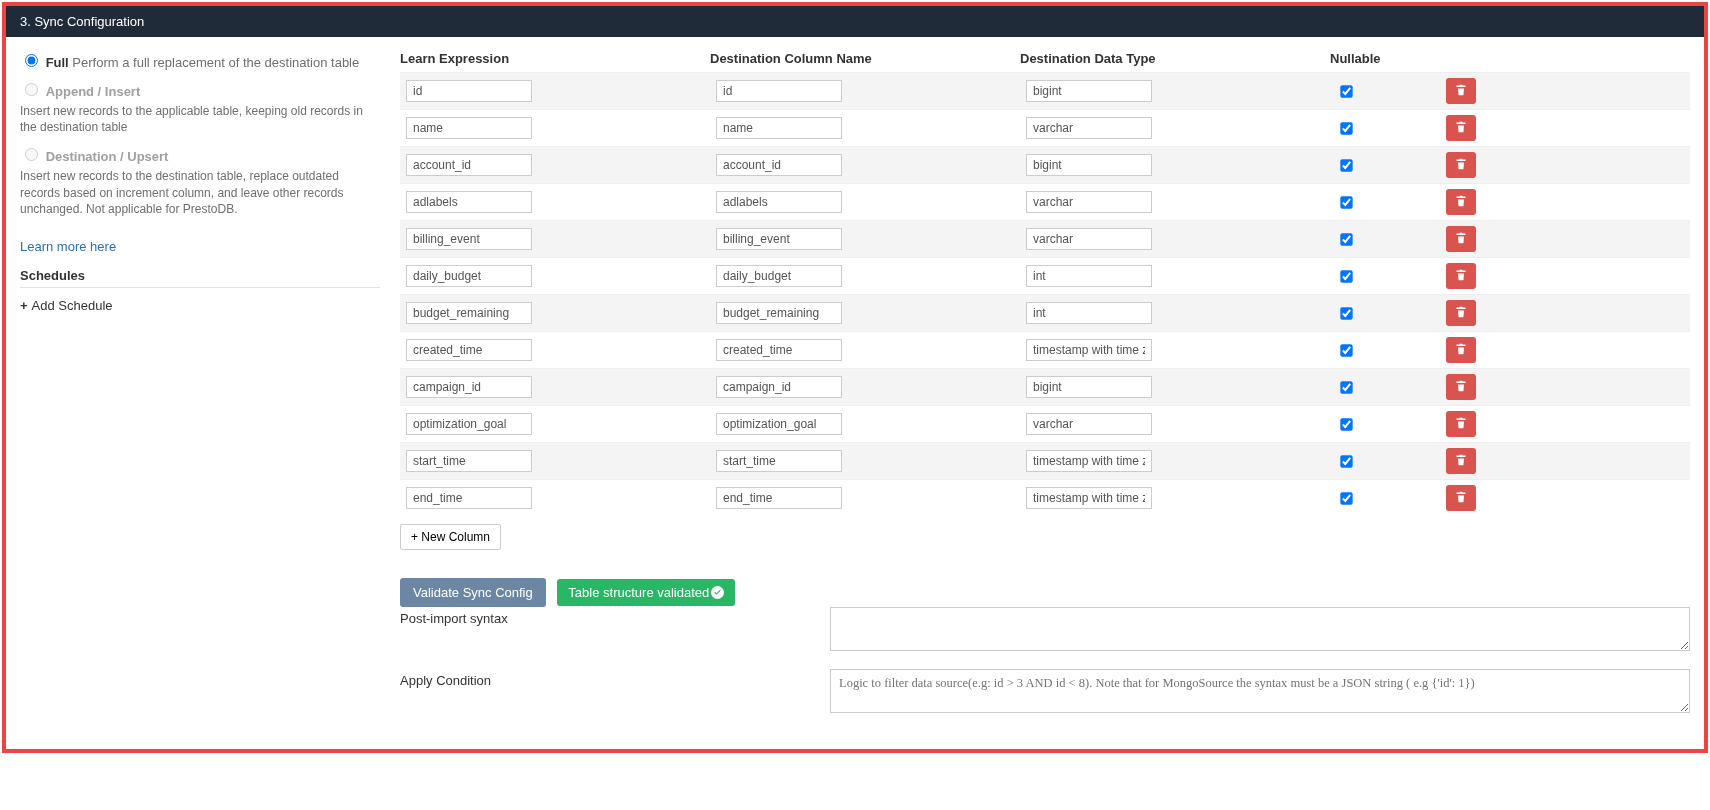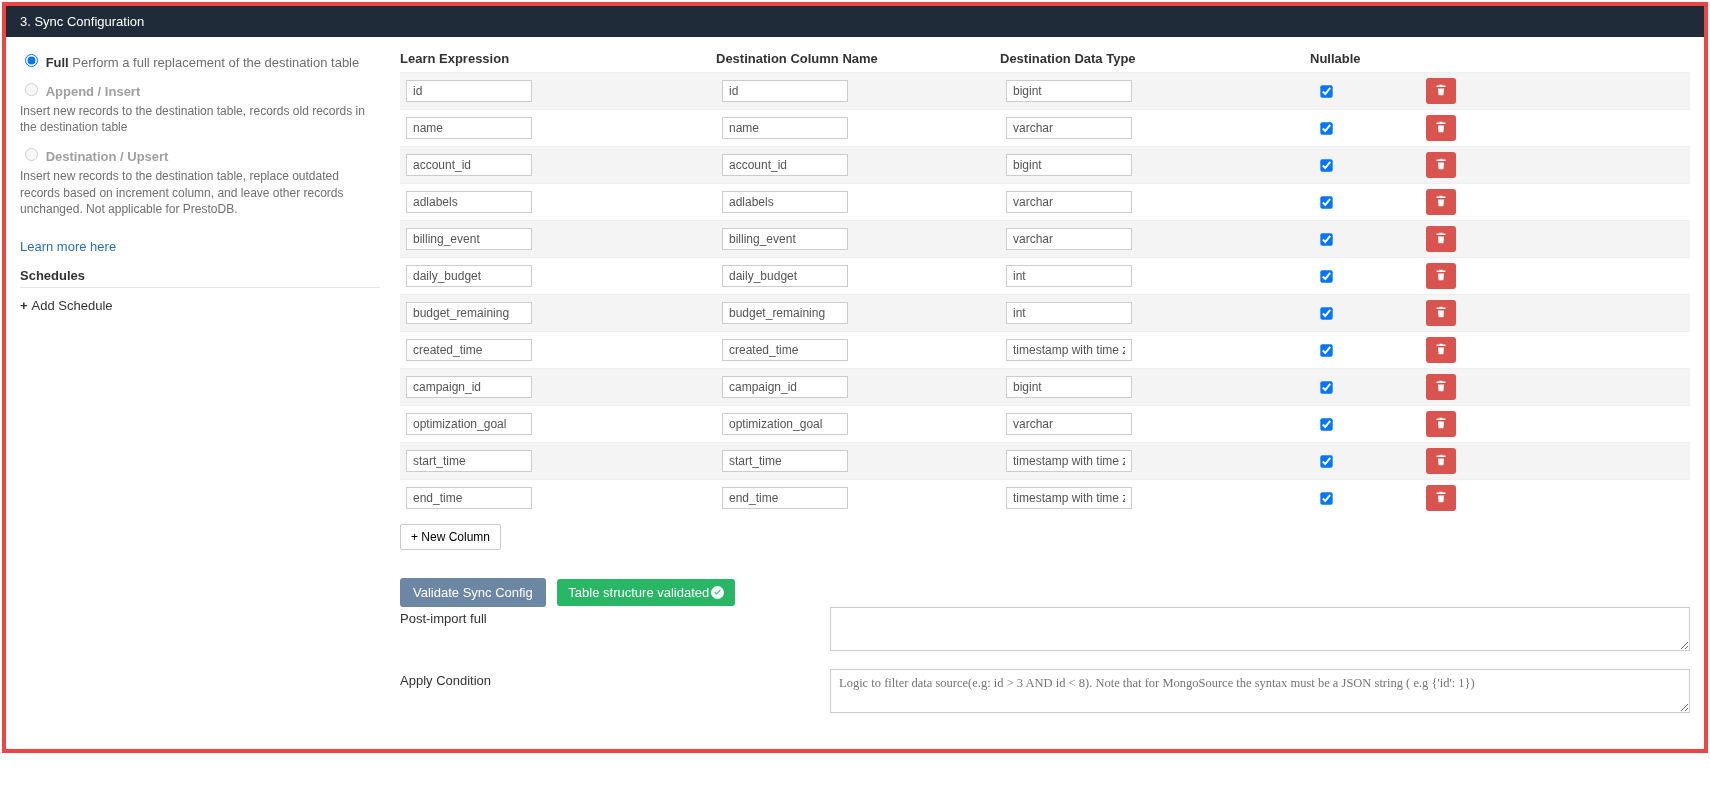--- a/index.html
+++ b/index.html
@@ -43,21 +43,21 @@
   hr { border:none; border-top:1px solid #e3e3e3; margin:4px 0 10px 0; }
   .add-sched { color:#333; cursor:pointer; font-size:13px; }
   .plus { font-weight:700; margin-right:4px; }
 
   .table-headers {
     display:flex;
     font-weight:700;
     padding: 0 0 6px 0;
   }
   .col-src { width: 310px; }
-  .col-dst { width: 284px; margin-left: 6px; }
+  .col-dst { width: 310px; }
   .col-dtype { width: 310px; }
   .col-null { width: 110px; text-align:left; }
   .col-act { width: 80px; }
 
   .map-row {
     display:flex;
     align-items:center;
     padding: 5px 6px;
     border-top: 1px solid #eee;
   }
@@ -147,21 +147,21 @@
       <div class="radio-row">
         <input type="radio" name="mode" checked="" style="">
         <span class="bold">Full</span>
         <span class="muted">Perform a full replacement of the destination table</span>
       </div>
 
       <div class="radio-row disabled" style="margin-top:10px;">
         <input type="radio" name="mode" disabled="" style="">
         <span class="bold">Append / Insert</span>
       </div>
-      <div class="desc">Insert new records to the destination table, records old records in the destination table</div>
+      <div class="desc">Insert new records to the applicable table, keeping old records in the destination table</div>
 
       <div class="radio-row disabled">
         <input type="radio" name="mode" disabled="" style="">
         <span class="bold">Destination / Upsert</span>
       </div>
       <div class="desc">Insert new records to the destination table, replace outdated records based on increment column, and leave other records unchanged. Not applicable for PrestoDB.</div>
 
       <span class="link">Learn more here</span>
 
       <div class="section-h">Schedules</div>
@@ -346,21 +346,21 @@
         <span class="badge-success">
           <span>Table structure validated</span>
           <svg viewBox="0 0 16 16">
               <path d="M8 0a8 8 0 100 16A8 8 0 008 0zm3.5 6.1l-4.2 4.2a.7.7 0 01-1 0L4.5 8.5a.7.7 0 011-1l1.3 1.3 3.7-3.7a.7.7 0 011 1z"></path>
             </svg>
         </span>
       </div>
 
 
       <div class="adv-row">
-        <div class="adv-label">Post-import full</div>
+        <div class="adv-label">Post-import syntax</div>
         <div class="adv-field"><textarea style=""></textarea></div>
       </div>
 
       <div class="adv-row">
         <div class="adv-label">Apply Condition</div>
         <div class="adv-field"><textarea placeholder="Logic to filter data source(e.g: id &gt; 3 AND id &lt; 8). Note that for MongoSource the syntax must be a JSON string ( e.g {'id': 1})" style=""></textarea></div>
       </div>
     </div>
 
   </div>

